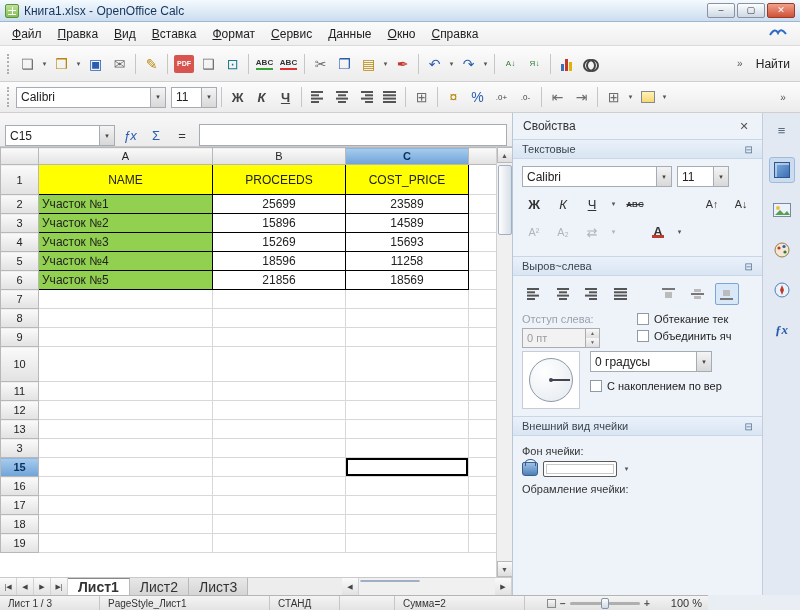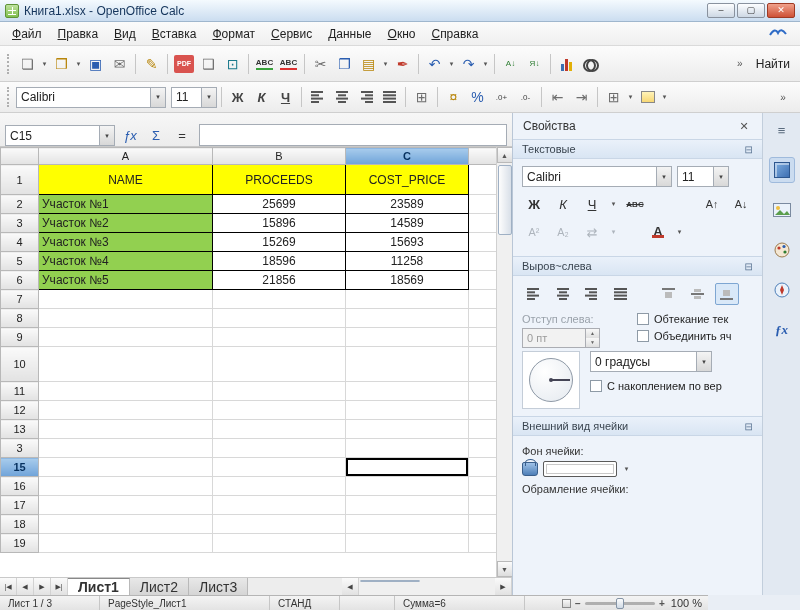--- a/index.html
+++ b/index.html
@@ -680,23 +680,23 @@
   <span class="deck-btn">
       <span class="fx-txt">ƒx</span>
     </span>
 </div>
 
 <div class="statusbar">
   <span class="sb-cell" style="width:100px">Лист 1 / 3</span>
   <span class="sb-cell" style="width:170px">PageStyle_Лист1</span>
   <span class="sb-cell" style="width:70px">СТАНД</span>
   <span class="sb-cell" style="width:55px"></span>
-  <span class="sb-cell" style="width:130px">Сумма=6</span>
+  <span class="sb-cell" style="width:130px">Сумма=2</span>
   <span class="zoomgrp">
     <span class="modind"></span>
     <span class="zsign">−</span>
     <span class="zoomtrack">
         <span class="zoomthumb"></span>
       </span>
     <span class="zsign">+</span>
-    <span style="font-size:11px;margin-left:2px">100 %</span>
+    <span style="font-size:11px;margin-left:17px">100 %</span>
   </span>
 </div>
 
 </body></html>

